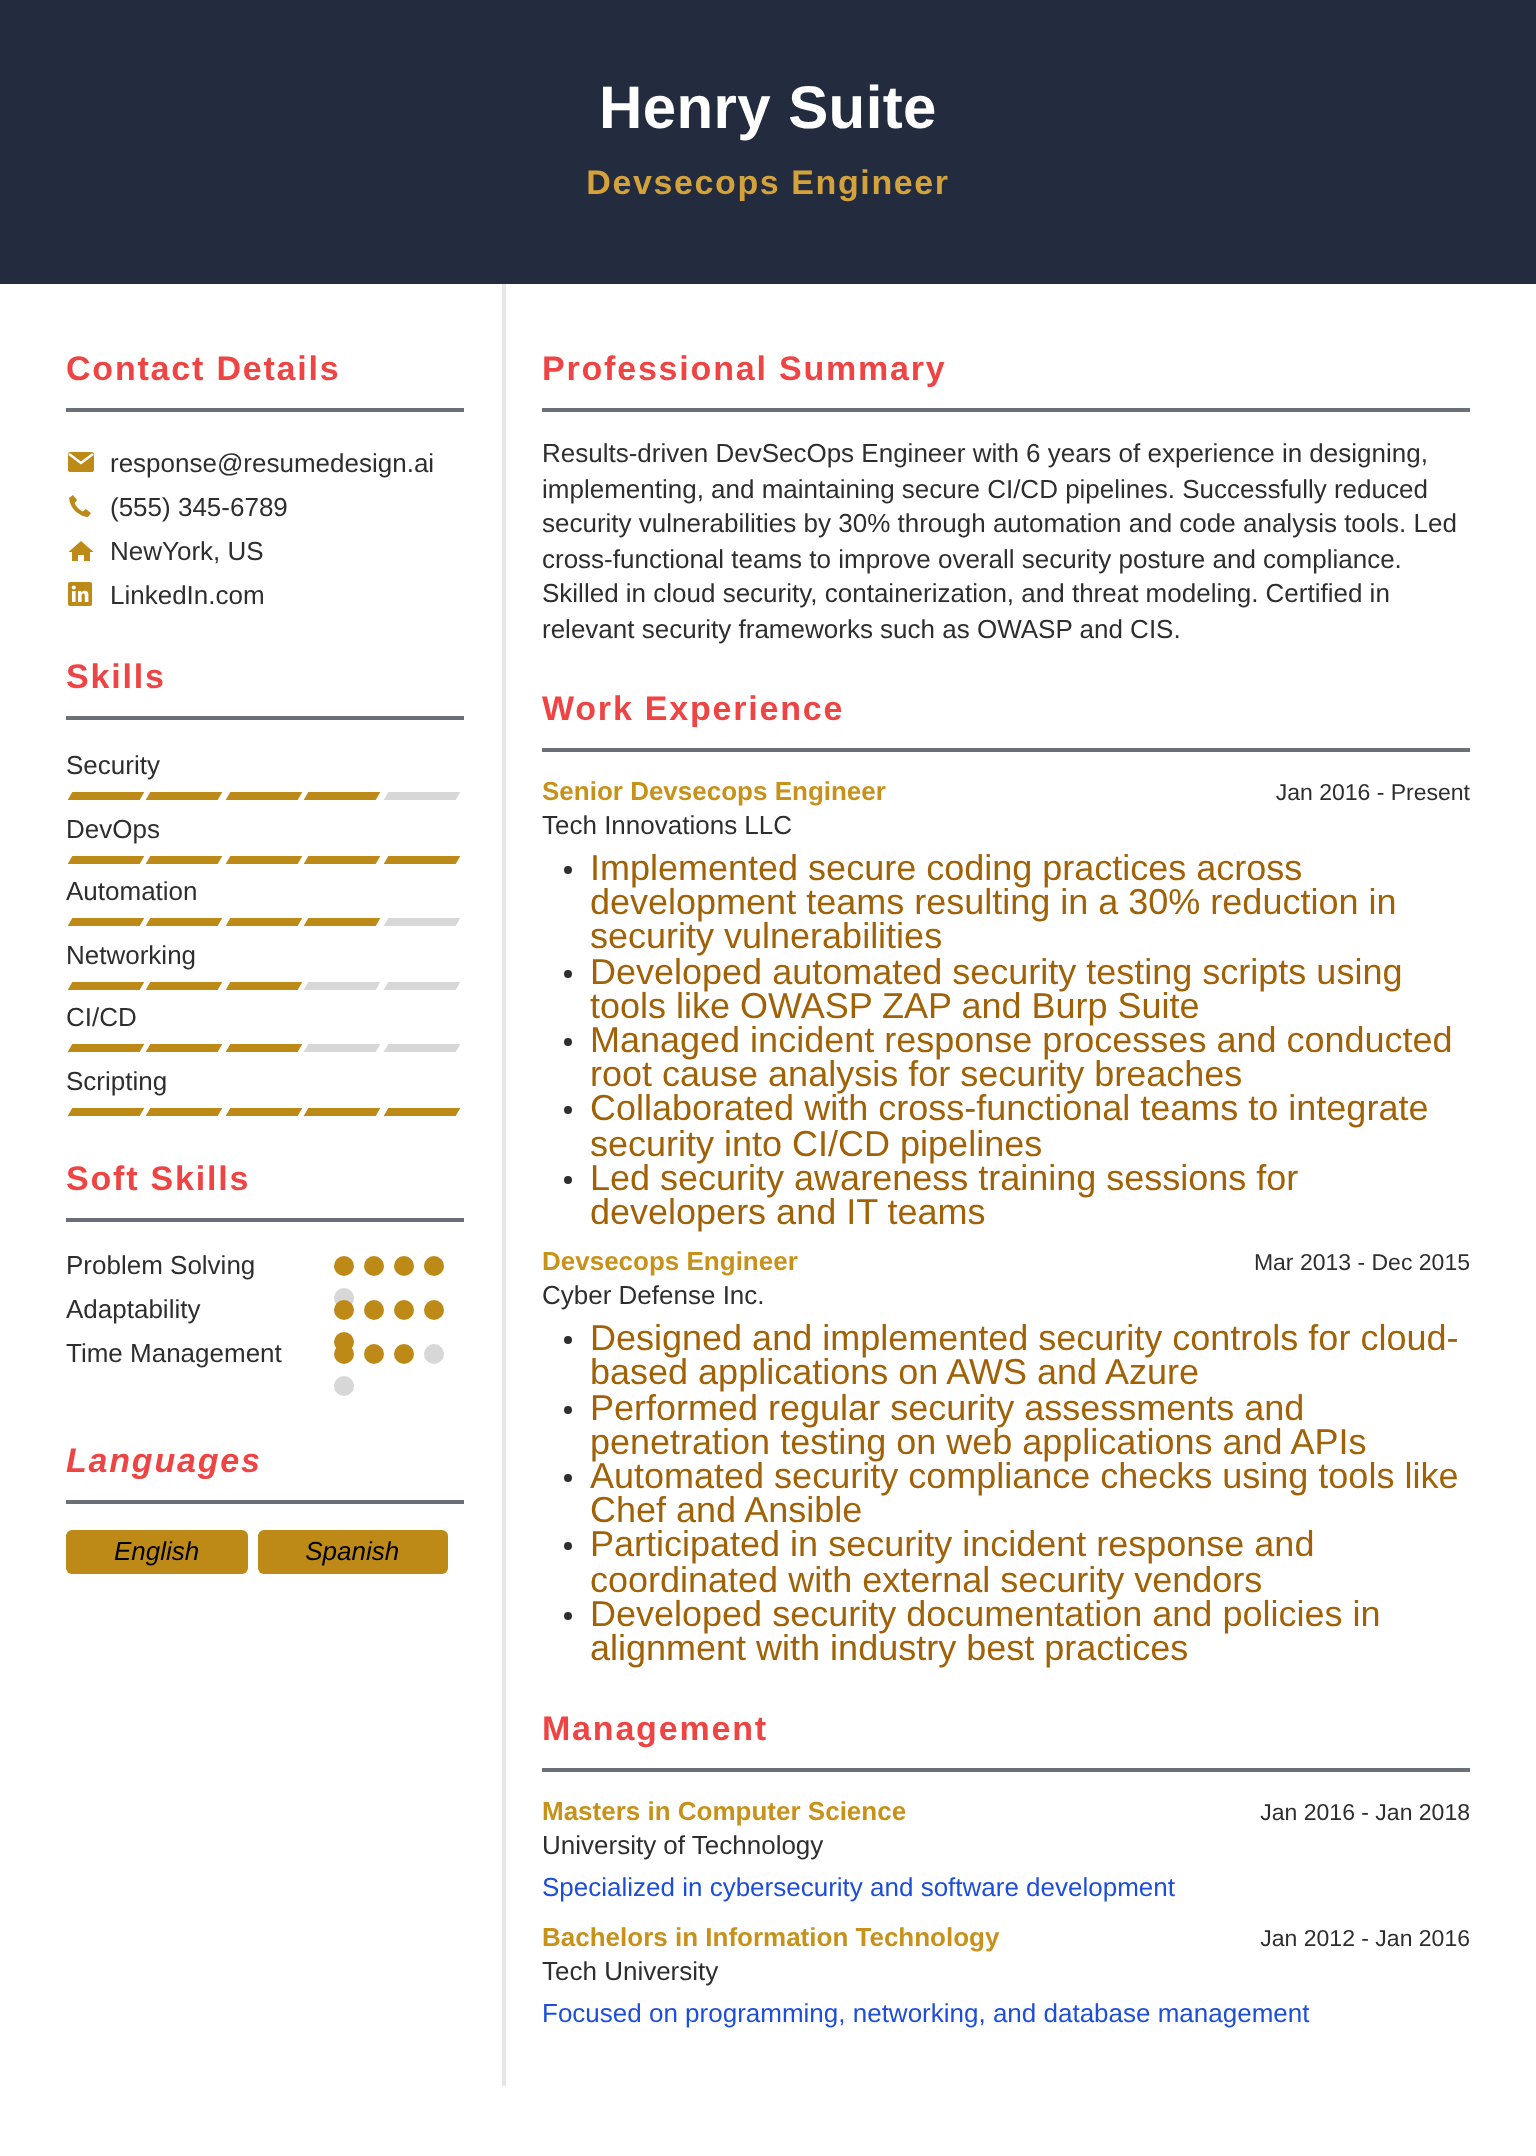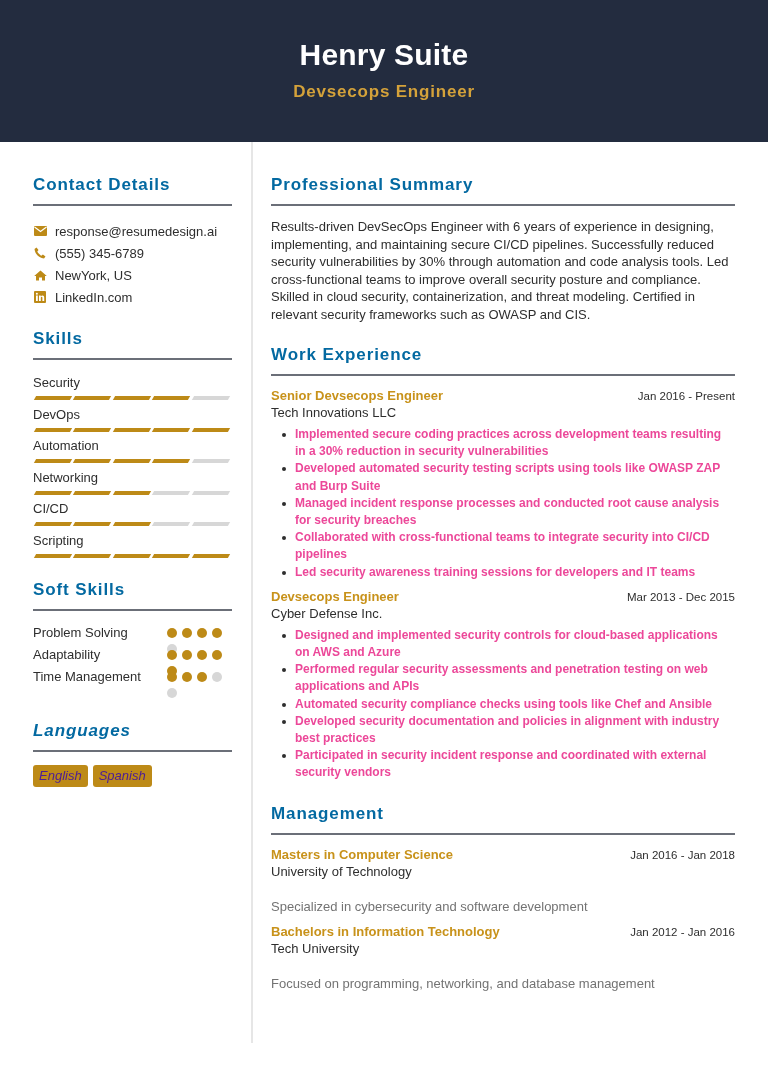--- a/index.html
+++ b/index.html
@@ -20,21 +20,21 @@
   }
 
   .divider-v {
     position: absolute; left: 251px; top: 142px; width: 2px; height: 901px; background: #e6e6e6;
   }
 
   .left { position: absolute; left: 33px; top: 142px; width: 199px; }
   .right { position: absolute; left: 271px; top: 142px; width: 464px; }
 
   .sec-title {
-    font-size: 17px; font-weight: bold; color: #0369a1; letter-spacing: 0.9px;
+    font-size: 17px; font-weight: bold; color: #ef4444; letter-spacing: 0.9px;
   }
   .sec-rule { height: 2px; background: #6b6f78; margin-top: 9px; }
 
   
   .contact { margin-top: 33px; }
   .contact .list { margin-top: 14px; }
   .contact .item { display: flex; align-items: center; height: 22px; font-size: 13px; color: #2e2e2e; }
   .contact .ico { width: 14px; height: 14px; margin-right: 8px; display: flex; align-items: center; justify-content: center; }
   .contact .ico svg { display: block; }
 
@@ -55,43 +55,43 @@
   .soft-row .label { width: 134px; font-size: 13px; color: #2e2e2e; line-height: 16px; }
   .dots { position: relative; width: 60px; height: 22px; }
   .dot { position: absolute; width: 10px; height: 10px; border-radius: 50%; }
   .dot.on { background: #bd8a17; }
   .dot.off { background: #d7d7d7; }
 
   
   .langs { margin-top: 30px; font-style: italic; }
   .langs .list { display: flex; margin-top: 13px; }
   .lang {
-    background: #bd8a17; color: #4c1d95; font-size: 13px; border-radius: 3px;
-    padding: 0 6px; height: 22px; line-height: 22px; margin-right: 5px;
+    background: #bd8a17; color: #000000; font-size: 13px; border-radius: 3px;
+    padding: 0 24px; height: 22px; line-height: 22px; margin-right: 5px;
   }
 
   
   .summary { margin-top: 33px; }
   .summary p { margin-top: 12px; font-size: 13px; line-height: 17.5px; color: #2e2e2e; }
 
   .work { margin-top: 22px; }
   .job { margin-top: 12px; }
   .job + .job { margin-top: 8px; }
   .job-head { display: flex; justify-content: space-between; align-items: baseline; }
   .job-title { color: #c8921a; font-size: 13px; font-weight: bold; }
   .job-date { font-size: 11.5px; color: #2e2e2e; }
   .job-company { font-size: 13px; color: #2e2e2e; margin-top: 2px; }
   .job ul { list-style: none; margin-top: 6px; padding-left: 24px; }
-  .job li { position: relative; font-size: 12px; line-height: 17.2px; color: #ec4899; font-weight: bold; }
+  .job li { position: relative; font-size: 18px; line-height: 17.2px; color: #a16207; }
   .job li::before { content: ""; position: absolute; left: -13px; top: 7px; width: 4px; height: 4px; border-radius: 50%; background: #2e2e2e; }
 
   .edu { margin-top: 22px; }
   .edu-item { margin-top: 12px; }
   .edu-item + .edu-item { margin-top: 10px; }
-  .edu-item .desc { font-size: 13px; color: #737373; margin-top: 20px; }
+  .edu-item .desc { font-size: 13px; color: #1d4ed8; margin-top: 6px; }
 </style>
 </head>
 <body>
 
 <div class="header">
   <div class="name">Henry Suite</div>
   <div class="title">Devsecops Engineer</div>
 </div>
 
 <div class="divider-v"></div>
@@ -285,22 +285,22 @@
     <div class="job">
       <div class="job-head">
         <span class="job-title">Devsecops Engineer</span>
         <span class="job-date">Mar 2013 - Dec 2015</span>
       </div>
       <div class="job-company">Cyber Defense Inc.</div>
       <ul>
         <li>Designed and implemented security controls for cloud-based applications on AWS and Azure</li>
         <li>Performed regular security assessments and penetration testing on web applications and APIs</li>
         <li>Automated security compliance checks using tools like Chef and Ansible</li>
+        <li>Participated in security incident response and coordinated with external security vendors</li>
         <li>Developed security documentation and policies in alignment with industry best practices</li>
-        <li>Participated in security incident response and coordinated with external security vendors</li>
       </ul>
     </div>
   </section>
 
   <section class="edu">
     <div class="sec-title">Management</div>
     <div class="sec-rule"></div>
 
     <div class="edu-item">
       <div class="job-head">

